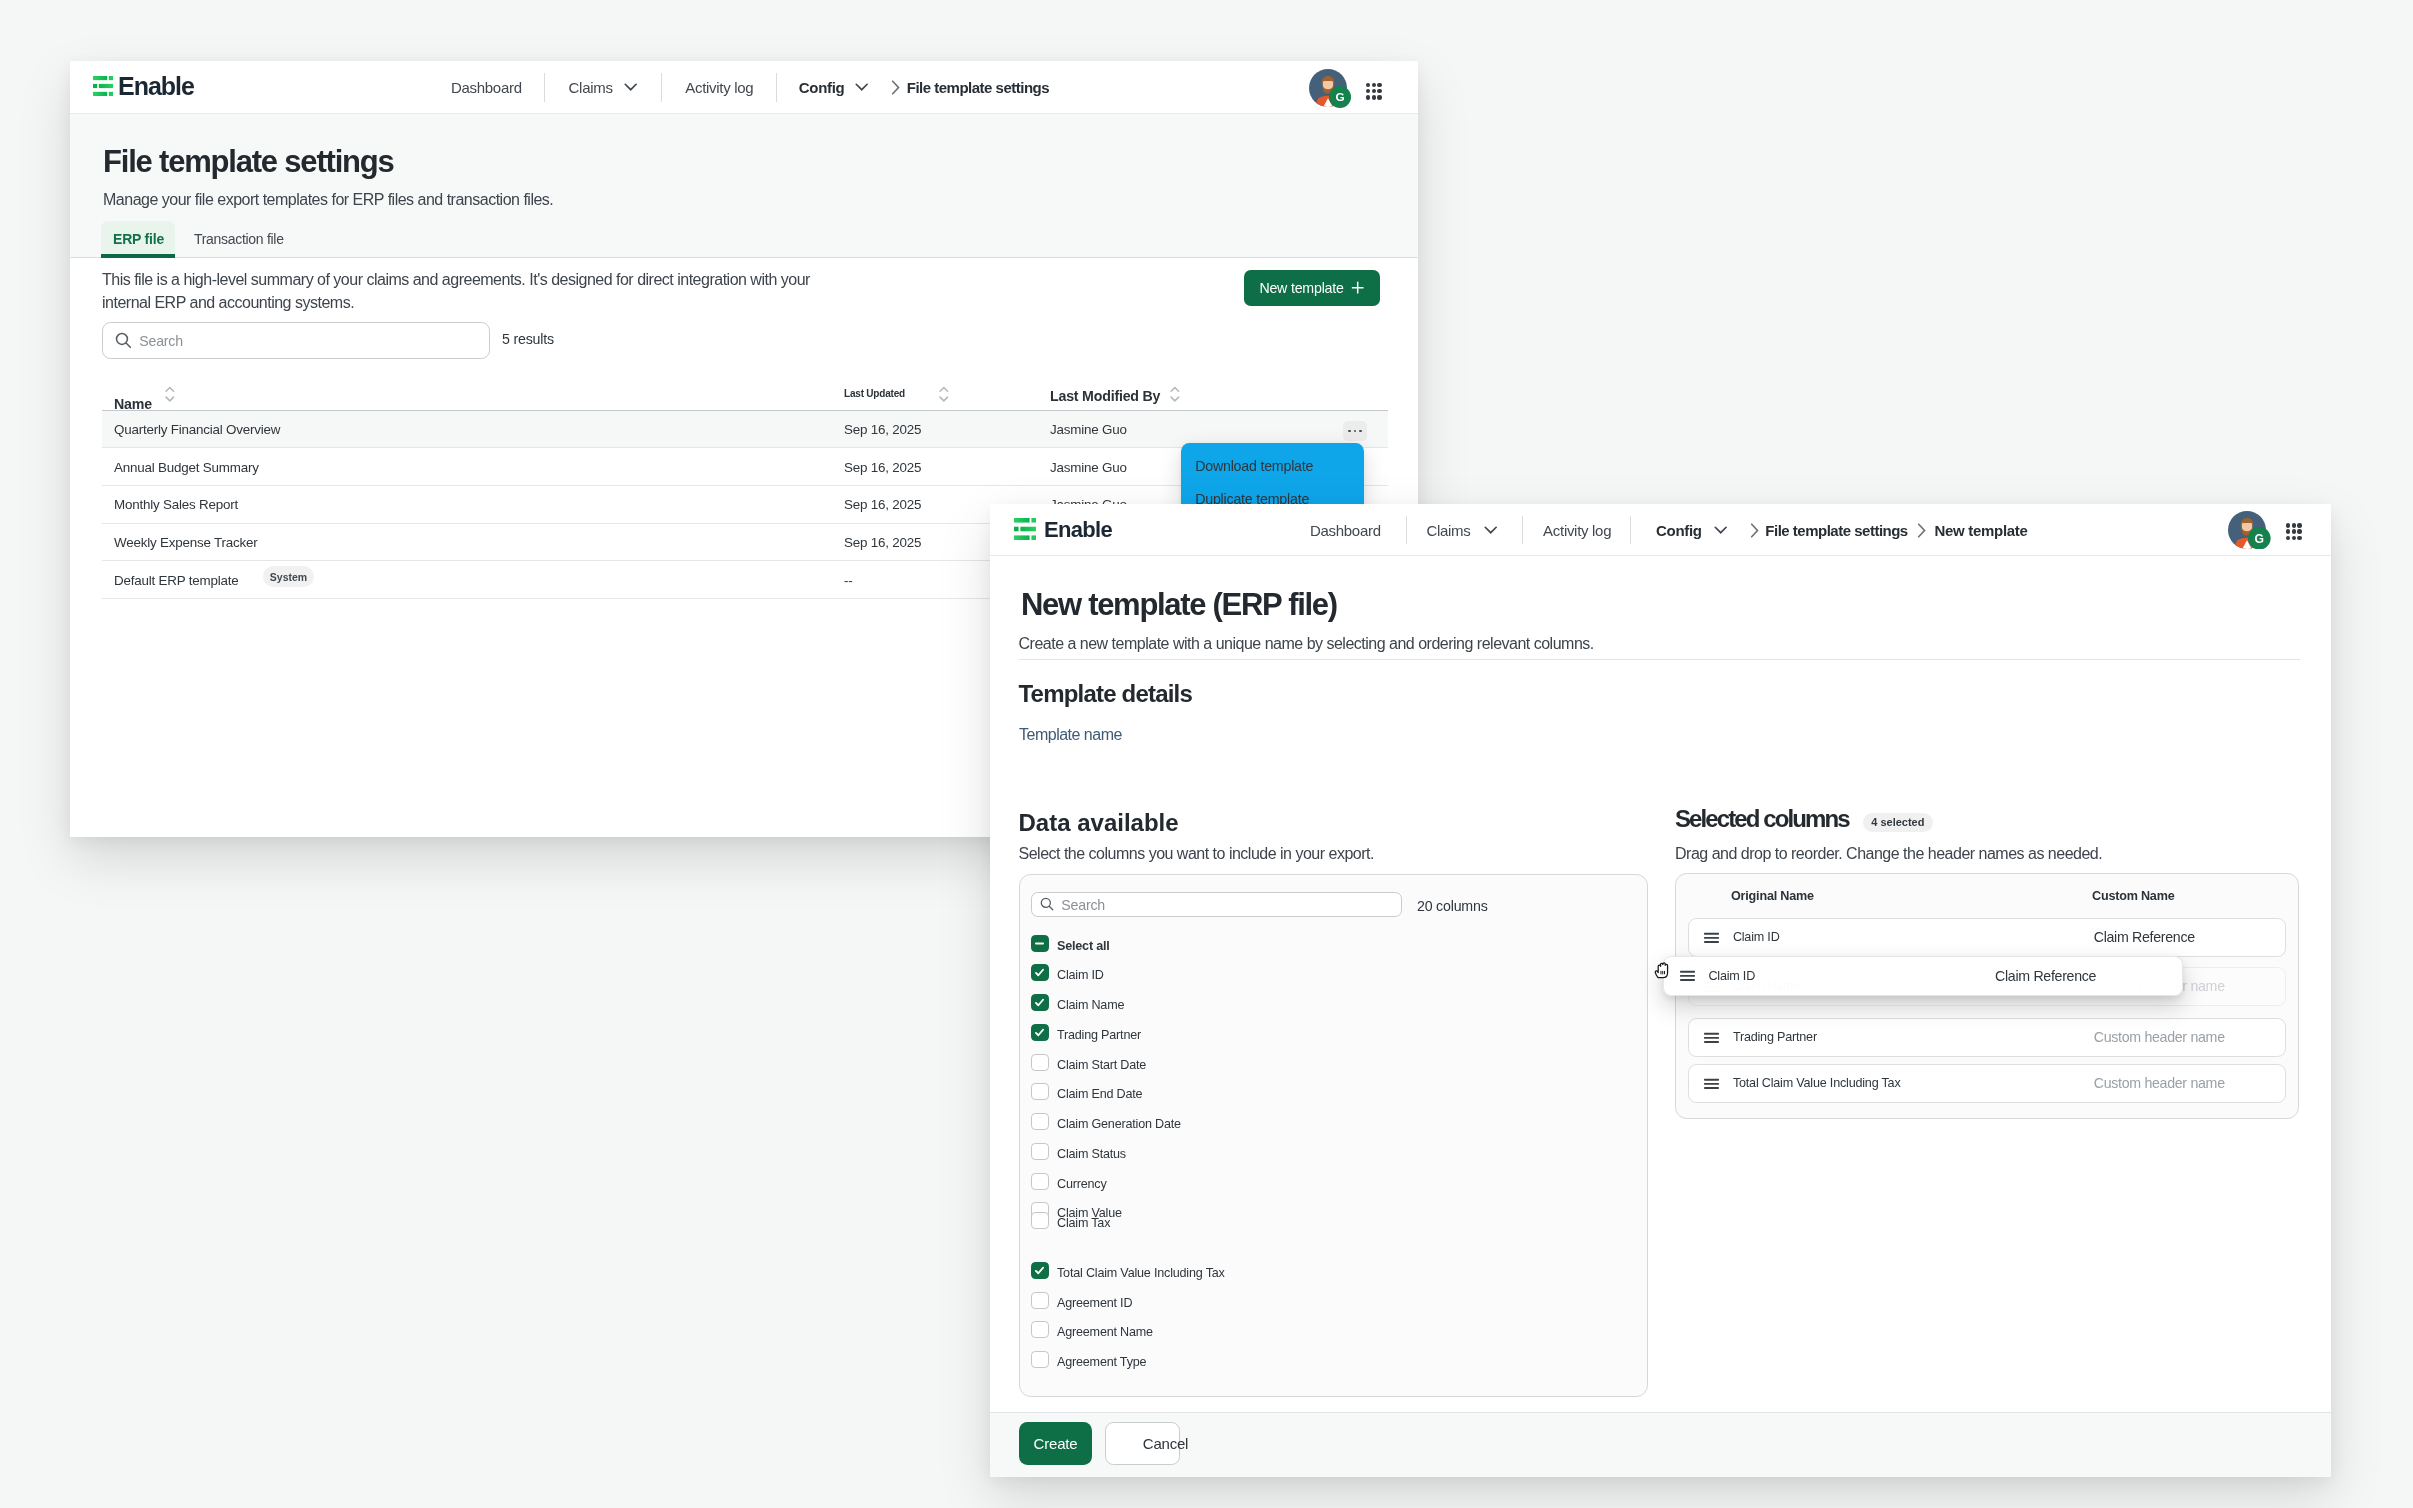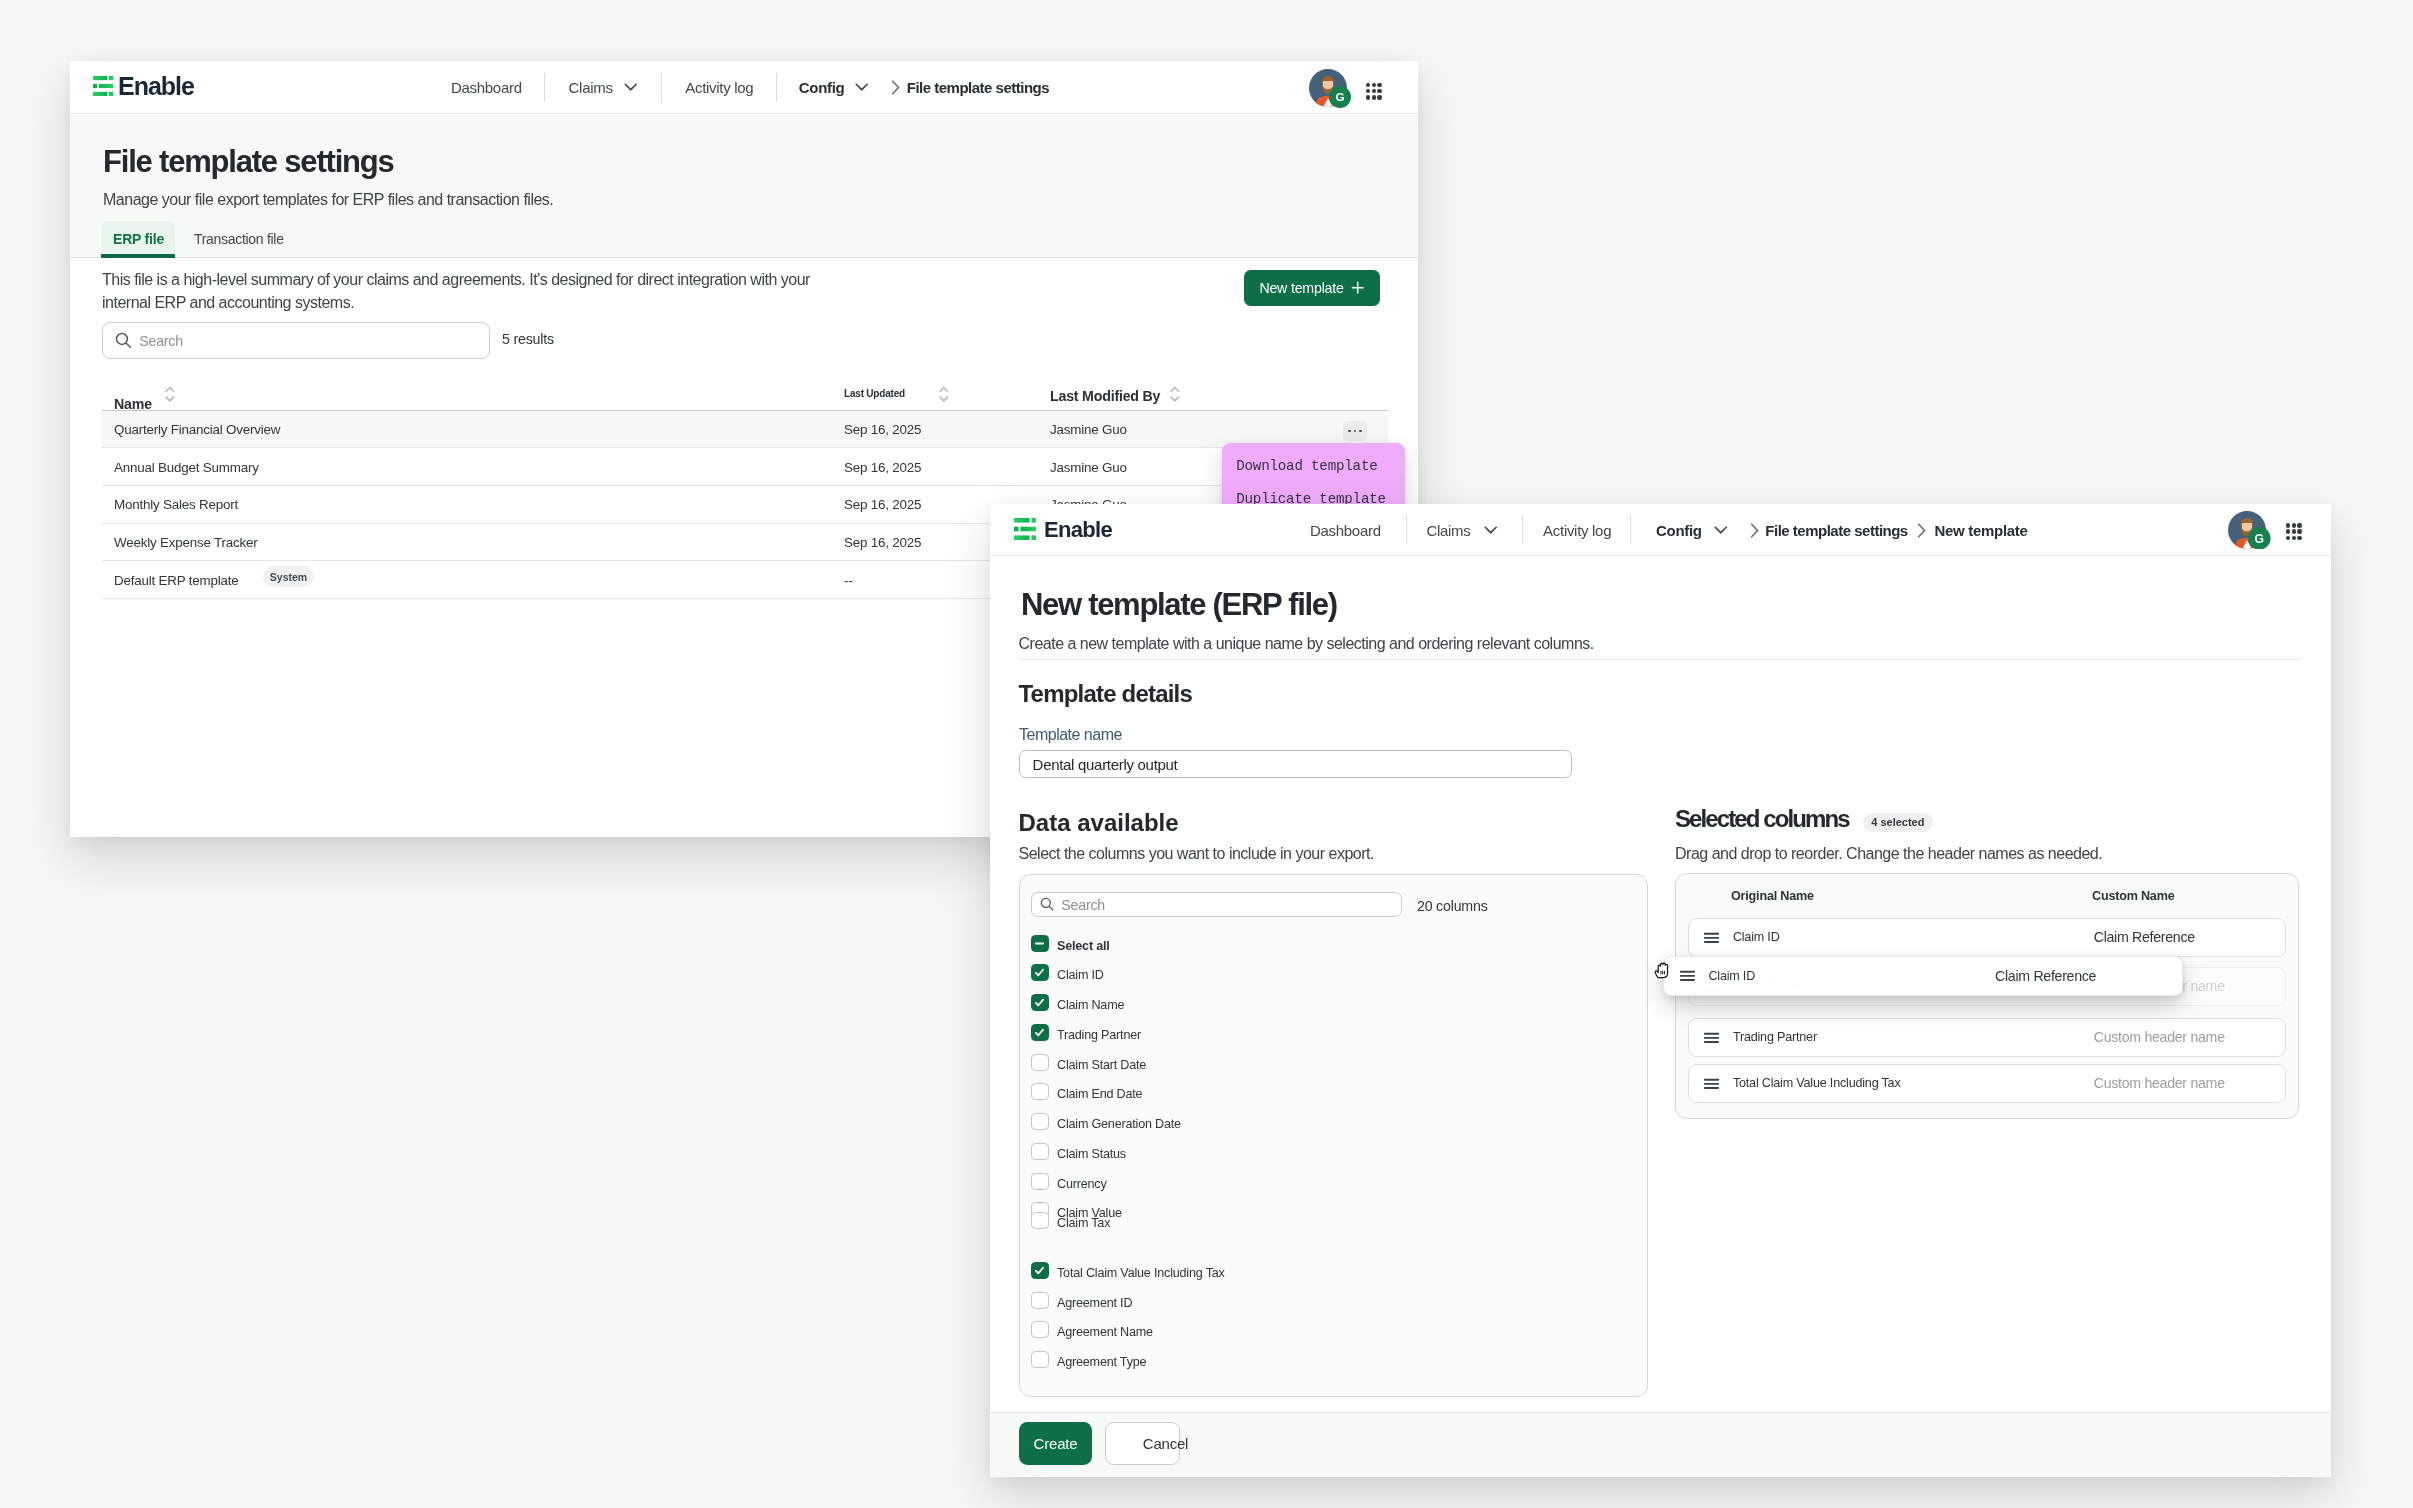--- a/index.html
+++ b/index.html
@@ -178,21 +178,21 @@
   <div class="t" style="left:44px; top:475px; font-size:13.4px; letter-spacing:-0.2px; color:#2f363c;">Weekly Expense Tracker</div>
   <div class="t" style="left:774px; top:475px; font-size:13.4px; letter-spacing:-0.2px; color:#2f363c;">Sep 16, 2025</div>
 
   <div class="t" style="left:44px; top:513px; font-size:13.4px; letter-spacing:-0.2px; color:#2f363c;">Default ERP template</div>
   <div class="abs" style="left:193px; top:505px; width:51px; height:21px; background:#f1f1f2; border-radius:11px; display:flex; align-items:center; justify-content:center;">
     <span style="font-size:10.5px; font-weight:bold; color:#41484f;">System</span>
   </div>
   <div class="t" style="left:774px; top:513px; font-size:13.4px; letter-spacing:-0.2px; color:#2f363c;">--</div>
 </div>
 
-<div class="abs" style="left:1222px; top:443px; width:183px; height:102px; background:#f0abfc; border-radius:8.4px; box-shadow:0 8.4px 23.5px rgba(0,0,0,.14), 0 1.7px 5px rgba(0,0,0,.06); z-index:2;font-family:Liberation Mono, monospace;">
+<div class="abs" style="left:1181px; top:443px; width:183px; height:102px; background:#0ea5e9; border-radius:8.4px; box-shadow:0 8.4px 23.5px rgba(0,0,0,.14), 0 1.7px 5px rgba(0,0,0,.06); z-index:2;">
   <div class="t" style="left:14.2px; top:16px; font-size:14.2px; letter-spacing:-0.2px; color:#2f363c;">Download template</div>
   <div class="t" style="left:14.2px; top:49px; font-size:14.2px; letter-spacing:-0.2px; color:#2f363c;">Duplicate template</div>
 </div>
 
 <div class="win" id="w2" style="left:990px; top:504px; width:1341px; height:972px; z-index:3;">
 
   <div class="hdr" style="height:52px;">
     <div class="abs" style="left:24px; top:14.2px;">
       <svg width="22" height="22" viewBox="0 0 24 24">
         <rect x="0" y="0" width="17" height="5" fill="url(#g1a)"></rect>
@@ -261,23 +261,20 @@
         <i></i>
       </div>
   </div>
 
   <div class="t bold" style="left:31px; top:85px; font-size:31px; letter-spacing:-1.3px; color:#23292e;">New template (ERP file)</div>
   <div class="t" style="left:28.5px; top:132px; font-size:16px; letter-spacing:-0.5px; color:#3d444b;">Create a new template with a unique name by selecting and ordering relevant columns.</div>
   <div class="abs" style="left:28.5px; top:155px; width:1281px; height:0.8px; background:#e2e4e5;"></div>
 
   <div class="t bold" style="left:28.5px; top:178px; font-size:24px; letter-spacing:-0.8px; color:#23292e;">Template details</div>
   <div class="t" style="left:29px; top:223px; font-size:16px; letter-spacing:-0.5px; color:#3e5a75;">Template name</div>
-  <div class="abs" style="left:29px; top:246px; width:553px; height:28px; background:#fff; border:1.3px solid #b9bdbf; border-radius:6.7px; display:flex; align-items:center;">
-    <span style="font-size:15px; letter-spacing:-0.3px; color:#23292e; margin-left:12.6px;">Dental quarterly output</span>
-  </div>
 
   <div class="t bold" style="left:28.5px; top:307px; font-size:24px; letter-spacing:0px; color:#23292e;">Data available</div>
   <div class="abs" style="left:685px; top:303px; display:flex; align-items:center;">
     <span class="bold" style="font-size:24px; letter-spacing:-1.9px; color:#23292e; line-height:1;">Selected columns</span>
     <span style="margin-left:14.2px; margin-top:5.9px; background:#f0f0f1; border-radius:10px; height:19px; display:flex; align-items:center; padding:0 8.4px; font-size:11px; font-weight:bold; color:#33383d;">4 selected</span>
   </div>
   <div class="t" style="left:28.5px; top:342px; font-size:16px; letter-spacing:-0.5px; color:#3d444b;">Select the columns you want to include in your export.</div>
   <div class="t" style="left:685px; top:342px; font-size:16px; letter-spacing:-0.5px; color:#3d444b;">Drag and drop to reorder. Change the header names as needed.</div>
 
   <div class="abs" style="left:29px; top:370px; width:629px; height:523px; background:#fbfbfc; border:1.3px solid #d5d7d9; border-radius:11.7px;">

